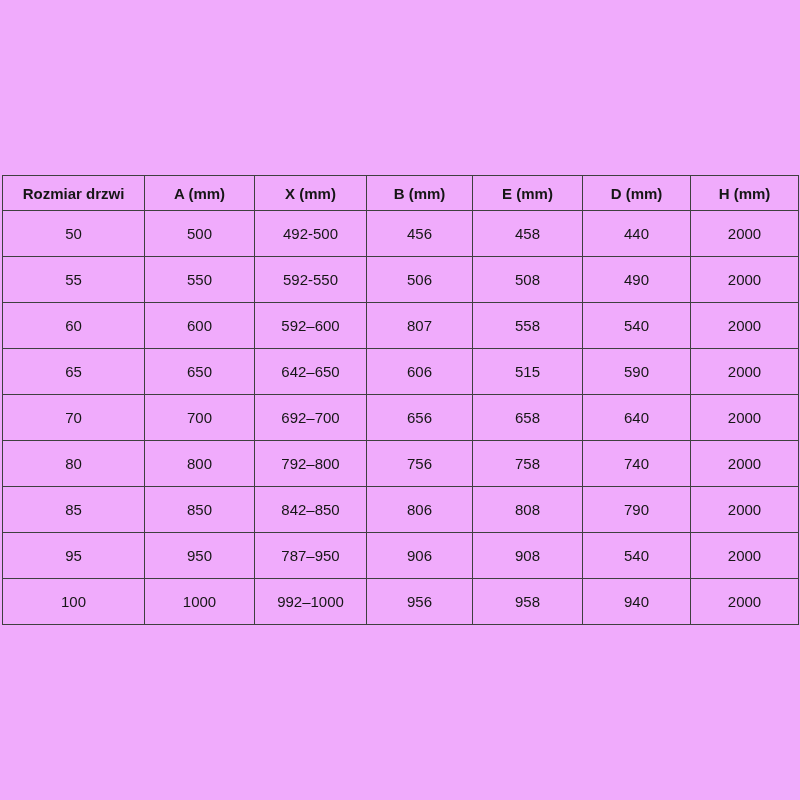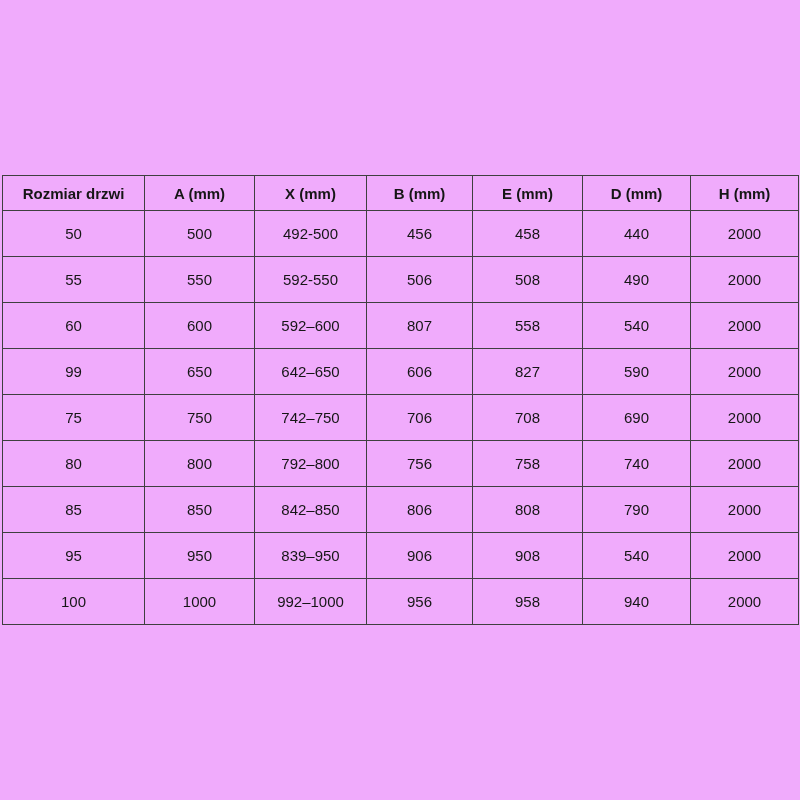--- a/index.html
+++ b/index.html
@@ -88,35 +88,35 @@
         <tr>
           <td>60</td>
           <td>600</td>
           <td>592–600</td>
           <td>807</td>
           <td>558</td>
           <td>540</td>
           <td>2000</td>
         </tr>
         <tr>
-          <td>99</td>
+          <td>65</td>
           <td>650</td>
           <td>642–650</td>
           <td>606</td>
-          <td>827</td>
+          <td>515</td>
           <td>590</td>
           <td>2000</td>
         </tr>
         <tr>
-          <td>75</td>
-          <td>750</td>
-          <td>742–750</td>
-          <td>706</td>
-          <td>708</td>
-          <td>690</td>
+          <td>70</td>
+          <td>700</td>
+          <td>692–700</td>
+          <td>656</td>
+          <td>658</td>
+          <td>640</td>
           <td>2000</td>
         </tr>
         <tr>
           <td>80</td>
           <td>800</td>
           <td>792–800</td>
           <td>756</td>
           <td>758</td>
           <td>740</td>
           <td>2000</td>
@@ -126,21 +126,21 @@
           <td>850</td>
           <td>842–850</td>
           <td>806</td>
           <td>808</td>
           <td>790</td>
           <td>2000</td>
         </tr>
         <tr>
           <td>95</td>
           <td>950</td>
-          <td>839–950</td>
+          <td>787–950</td>
           <td>906</td>
           <td>908</td>
           <td>540</td>
           <td>2000</td>
         </tr>
         <tr>
           <td>100</td>
           <td>1000</td>
           <td>992–1000</td>
           <td>956</td>

